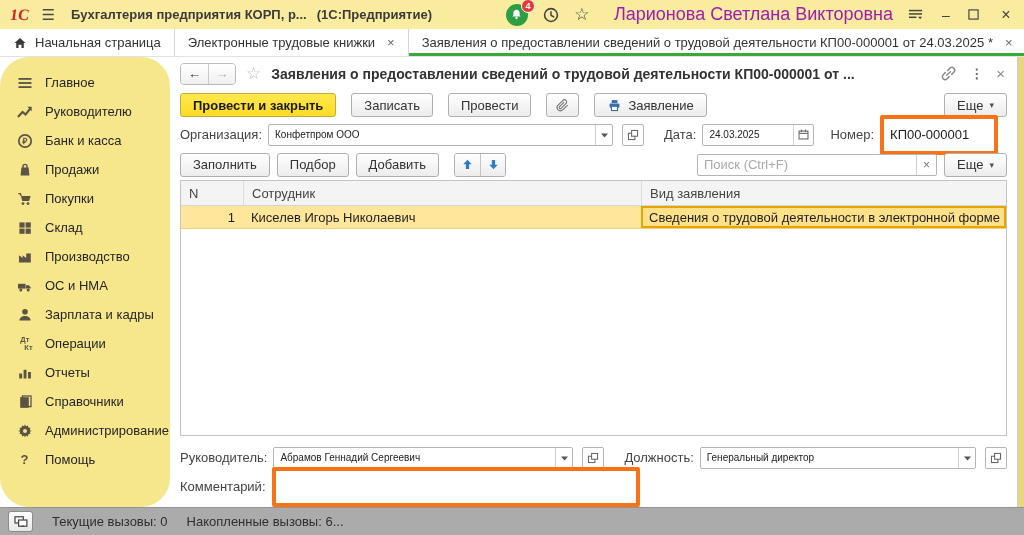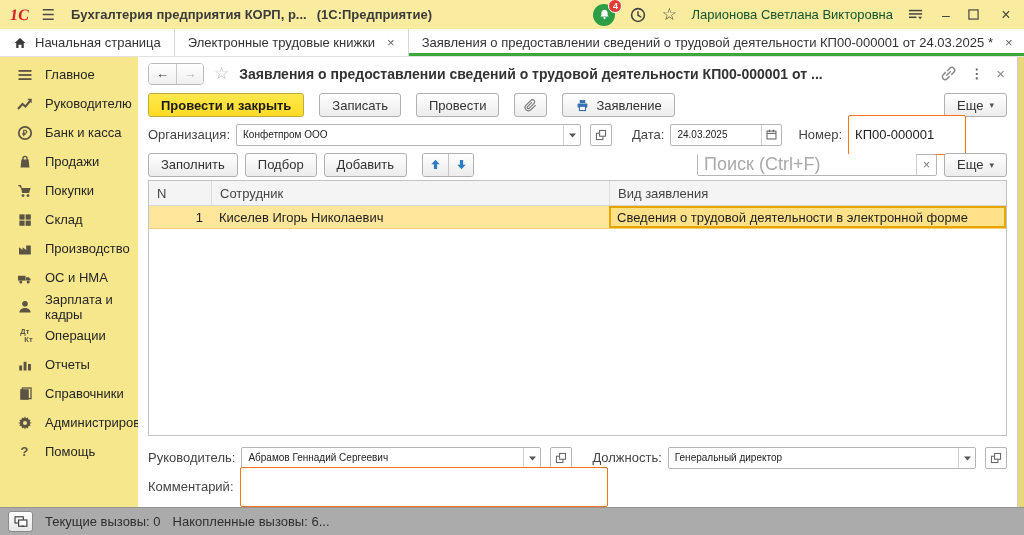--- a/index.html
+++ b/index.html
@@ -17,35 +17,35 @@
     border-radius:3px; display:flex; align-items:center; gap:6px; padding:0 6px; margin-left:14px; }
   .tb-search input { border:none; background:transparent; outline:none; font-size:13px;
     color:#555; width:100%; }
   .tb-search input::placeholder { color:#B9B088; }
   .tb-right { margin-left:auto; display:flex; align-items:center; gap:14px; }
   .bell { position:relative; width:22px; height:22px; border-radius:50%; background:#2E9E44;
     display:flex; align-items:center; justify-content:center; cursor:pointer; }
   .badge { position:absolute; top:-5px; right:-7px; background:#E53935; color:#fff;
     font-size:9px; min-width:14px; height:14px; border-radius:7px; display:flex;
     align-items:center; justify-content:center; border:1px solid #fff; font-weight:bold; }
-  .user-name { font-size:13px; color:#14532d; white-space:nowrap; cursor:pointer; }
+  .user-name { font-size:18px; color:#a21caf; white-space:nowrap; cursor:pointer;margin-left:10px; }
   .win-glyph { font-size:14px; color:#444; cursor:pointer; width:16px; text-align:center; }
 
   
   .tabbar { height:28px; background:#fff; display:flex; border-bottom:1px solid #e2e2e2; }
   .tab { display:flex; align-items:center; gap:8px; padding:0 13px; font-size:13px;
     color:#333; border-right:1px solid #d5d5d5; position:relative; white-space:nowrap;
     cursor:pointer; }
   .tab.active::after { content:""; position:absolute; left:0; right:0; bottom:0;
     height:3px; background:#3BA83B; }
   .tab .x { color:#666; font-size:13px; margin-left:4px; cursor:pointer; }
 
   
   .app-body { display:flex; height:450px; }
-  .sidebar { width:138px; background:#F6E68C; padding-top:3px; flex:none; }
+  .sidebar { width:170px; background:#F6E68C; padding-top:11px; flex:none;border-radius:29px; }
   .side-item { height:29px; display:flex; align-items:center; gap:11px; padding-left:15px;
     font-size:13px; color:#262626; cursor:pointer; }
   .side-icon { width:19px; display:flex; justify-content:center; align-items:center; flex:none; }
   .dtkt { font-size:7.5px; font-weight:bold; color:#5b5344; line-height:1; text-align:left; }
   .dtkt span { display:block; }
   .dtkt span:last-child { margin-left:4px; }
   .qmark { font-size:13px; font-weight:bold; color:#5b5344; }
 
   .main { flex:1; background:#fff; display:flex; flex-direction:column; min-width:0;
     padding-bottom:6px; }
@@ -81,32 +81,32 @@
     font-size:13px; color:#444; flex:none; }
   .combo { display:flex; height:22px; border:1px solid #b5b5b5; border-radius:2px;
     background:#fff; align-items:stretch; }
   .combo input { border:none; outline:none; padding:0 6px; font-size:10px; color:#222;
     flex:1; min-width:0; background:transparent; }
   .combo .dd { width:17px; border-left:1px solid #cfcfcf; display:flex; align-items:center;
     justify-content:center; cursor:pointer; }
   .choose-btn { width:22px; height:22px; border:1px solid #b5b5b5; border-radius:2px;
     margin-left:3px; display:flex; align-items:center; justify-content:center;
     background:#fff; cursor:pointer; flex:none; }
-  .plain-input { height:40px; border:1px solid #f97316; border-radius:2px; font-size:13px;
+  .plain-input { height:40px; border:4px solid #f97316; border-radius:2px; font-size:13px;
     color:#222; padding:0 6px; outline:none; }
 
   .table-toolbar { height:31px; display:flex; align-items:center; gap:7px; padding:0 10px; flex:none; }
   .arrow-group { display:flex; border:1px solid #b0b0b0; border-radius:3px; overflow:hidden;
     margin-left:8px; }
   .arrow-btn { width:25px; height:22px; display:flex; align-items:center; justify-content:center;
     background:linear-gradient(#fff,#ececec); cursor:pointer; }
   .arrow-btn + .arrow-btn { border-left:1px solid #c4c4c4; }
   .search-box { margin-left:auto; width:240px; height:22px; border:1px solid #b5b5b5;
     display:flex; align-items:center; border-radius:2px; }
-  .search-box input { flex:1; border:none; outline:none; padding:0 6px; font-size:18px;
+  .search-box input { flex:1; border:none; outline:none; padding:0 6px; font-size:13px;
     color:#333; min-width:0; }
   .search-box input::placeholder { color:#a9a9a9; }
   .search-box .clear { width:20px; border-left:1px solid #cfcfcf; color:#777; display:flex;
     align-items:center; justify-content:center; font-size:12px; height:100%; cursor:pointer; }
 
   
   .grid-wrap { flex:1; margin:0 10px 7px 10px; border:1px solid #c3c3c3; display:flex;
     flex-direction:column; overflow:hidden; }
   .grid-header { display:flex; background:#F4F4F4; border-bottom:1px solid #d5d5d5;
     height:25px; font-size:13px; color:#444; flex:none; }
@@ -119,21 +119,21 @@
   .grid-row .col-n { justify-content:flex-end; }
   .grid-row .col-emp, .grid-row .col-kind { border-left:none; }
   .cell-active { box-shadow:inset 0 0 0 2px #E8A400; background:#FFE18A; white-space:nowrap;
     overflow:hidden; }
   .grid-empty { flex:1; background:#fff; }
 
   .footer-row { height:29px; display:flex; align-items:center; gap:6px; padding:0 10px;
     font-size:13px; color:#444; flex:none; }
 
   
-  .statusbar { height:28px; background:#ABABAB; display:flex; align-items:center; gap:12px;
+  .statusbar { height:28px; background:#ABABAB; display:flex; align-items:center; gap:19px;
     padding:0 8px; border-top:1px solid #939393; font-size:13px; color:#2f2f2f; }
   .status-icon { width:25px; height:21px; background:linear-gradient(#fdfdfd,#e7e7e7);
     border:1px solid #8b8b8b; border-radius:3px; display:flex; align-items:center;
     justify-content:center; flex:none; }
 
   svg { display:block; }
 </style>
 </head>
 <body>
 

